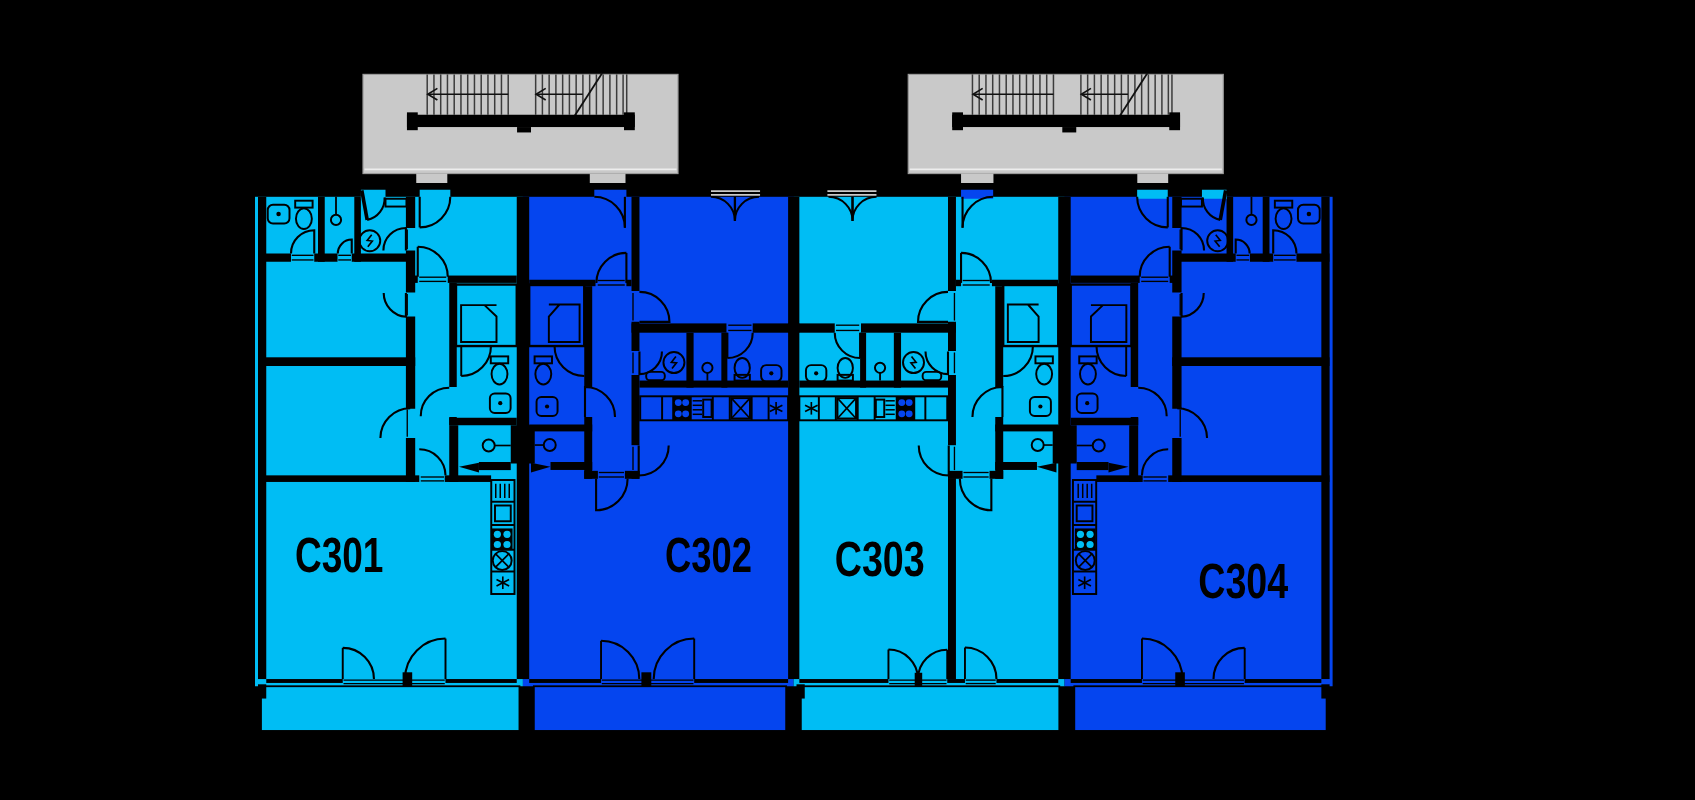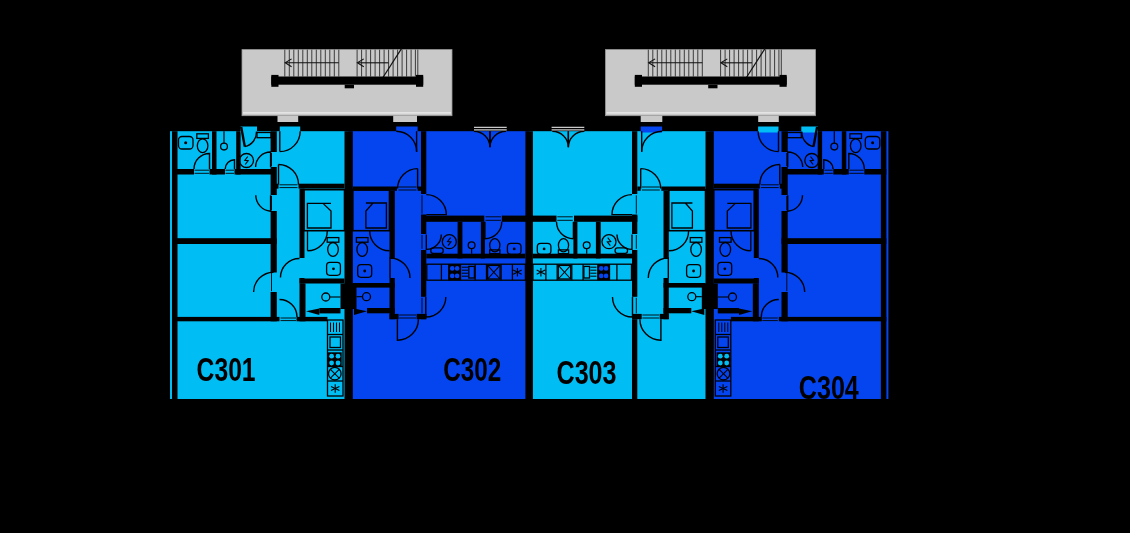--- a/index.html
+++ b/index.html
@@ -1,16 +1,16 @@
 <!DOCTYPE html>
 <html style="--unit_light: #00bdf4; --unit_dark: #0545ef; --stair_gray: #c9c9c9; --wall: #000000; --window_line: #c9c9c9; --bg: #000000;"><head>
 <meta charset="utf-8">
 <style>
   html,body{margin:0;padding:0;background:#000;}
-  .stage{position:relative;width:1130px;height:399px;background:var(--bg,#000);overflow:hidden;
+  .stage{position:relative;width:1130px;height:533px;background:var(--bg,#000);overflow:hidden;
          font-family:"Liberation Sans", sans-serif;}
   svg{display:block;}
   .wall{fill:#000000;}
   .fx{fill:none;stroke:#000;stroke-width:1.3;}
   .fx2{fill:none;stroke:#000;stroke-width:1.6;}
   .arc{fill:none;stroke:#000;stroke-width:1.4;}
   .thr{stroke:#000;stroke-width:0.9;fill:none;}
   .tread{stroke:#3c3c3c;stroke-width:1;}
   .unit-label{font-family:"Liberation Sans", sans-serif;font-weight:bold;font-size:33px;fill:#000;}
   .winline{stroke:var(--window_line,#c9c9c9);stroke-width:1.1;}

